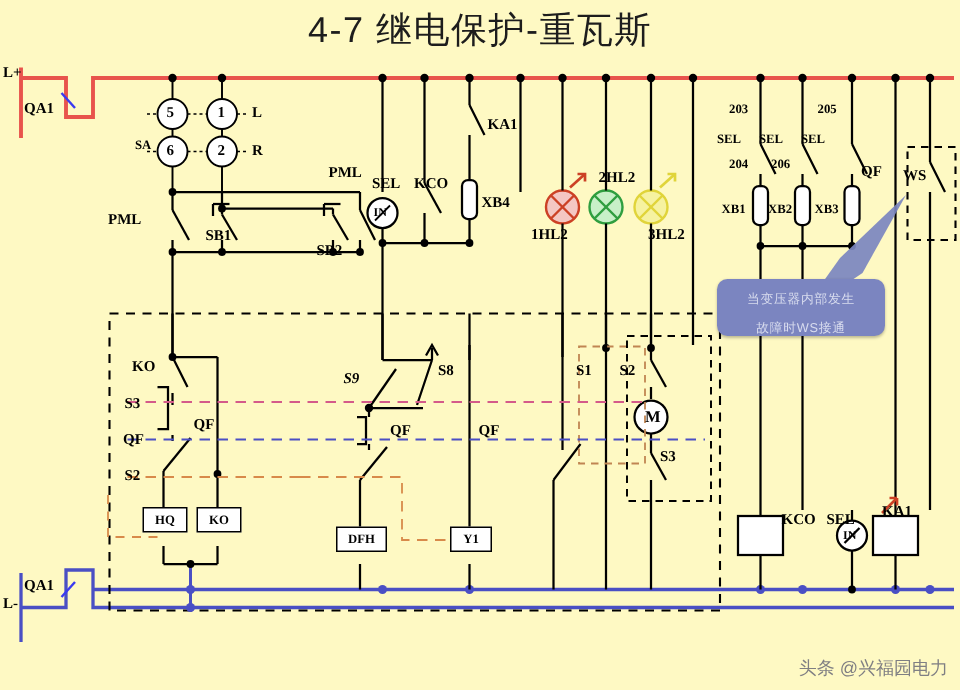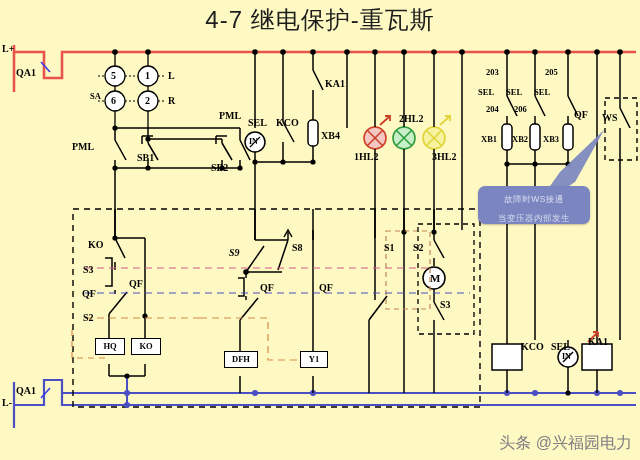--- a/index.html
+++ b/index.html
@@ -13,21 +13,21 @@
   .lbl{position:absolute;font-family:"Liberation Serif", serif;font-weight:bold;
        font-size:10px;color:#000;white-space:nowrap;line-height:1;}
   .lbl.sm{font-size:8.5px;text-align:center;}
   .lbl.xs{font-size:8px;}
   .callout{position:absolute;left:478px;top:186px;width:112px;height:38px;
            background:#7b85c0;border-radius:7px;box-shadow:0 1px 2px rgba(0,0,0,.25);}
   .callout span{display:block;text-align:center;color:#d8dcee;
            font-family:"Liberation Sans", sans-serif;font-size:8.5px;line-height:12px;
            padding-top:7px;letter-spacing:.5px;}
   .wm{position:absolute;right:8px;bottom:6px;color:#6a6a78;
-      font-family:"Liberation Sans", sans-serif;font-size:16px;opacity:.85;}
+      font-family:"Liberation Sans", sans-serif;font-size:12px;opacity:.85;}
   .box{position:absolute;border:1.4px solid #000;background:#fff;
        font-family:"Liberation Serif", serif;font-weight:bold;font-size:8.5px;
        text-align:center;color:#000;}
 </style>
 </head>
 <body>
 
 <div id="stage">
 
   <div class="ttl">4-7  继电保护-重瓦斯</div>
@@ -414,18 +414,18 @@
   <div class="lbl" style="left:413px;top:243px;">S2</div>
   <div class="lbl" style="left:440px;top:300px;">S3</div>
   <div class="lbl" style="left:430px;top:273px;font-size:11px;">M</div>
 
   <div class="lbl" style="left:521px;top:342px;">KCO</div>
   <div class="lbl" style="left:551px;top:342px;">SEL</div>
   <div class="lbl" style="left:588px;top:337px;">KA1</div>
   <div class="lbl xs" style="left:562px;top:353px;">IN</div>
 
   <div class="callout">
+    <span>当变压器内部发生</span>
     <span>故障时WS接通</span>
-    <span>当变压器内部发生</span>
   </div>
 
   <div class="wm">头条 @兴福园电力</div>
 </div>
 
 </body></html>

